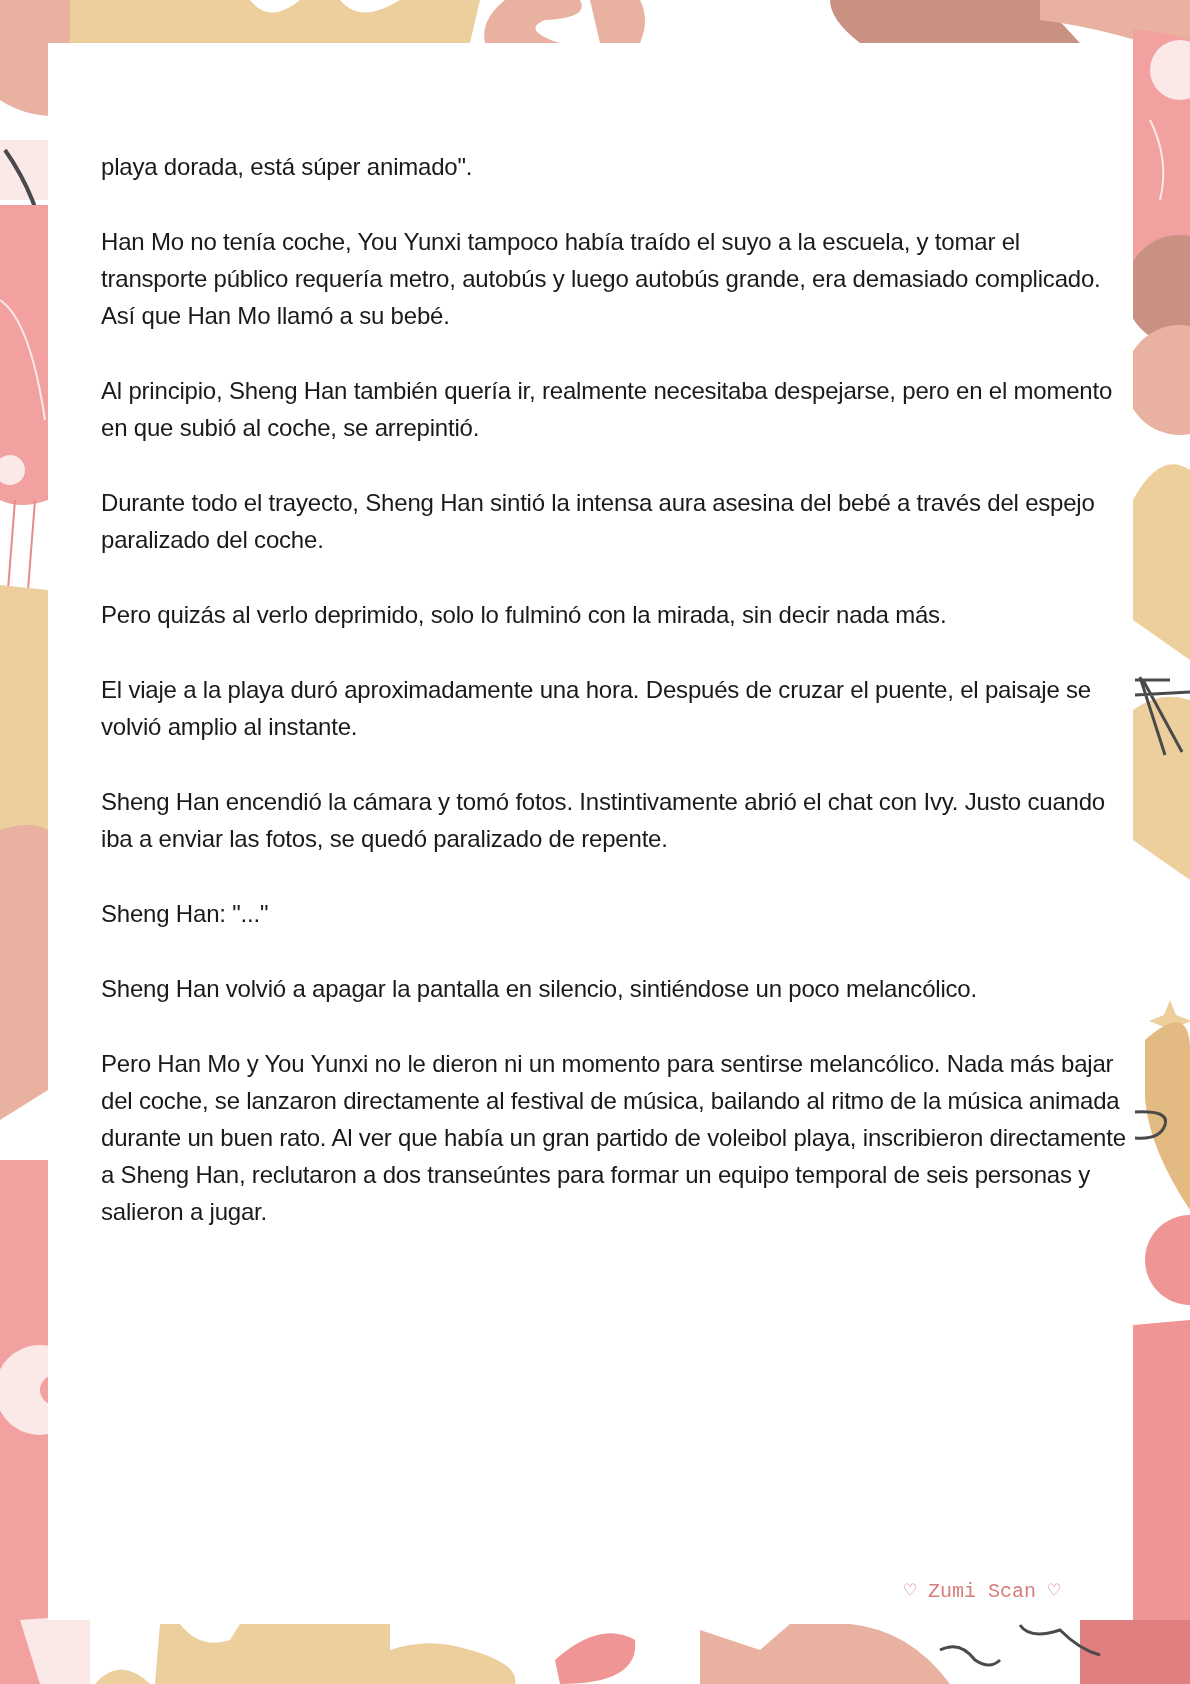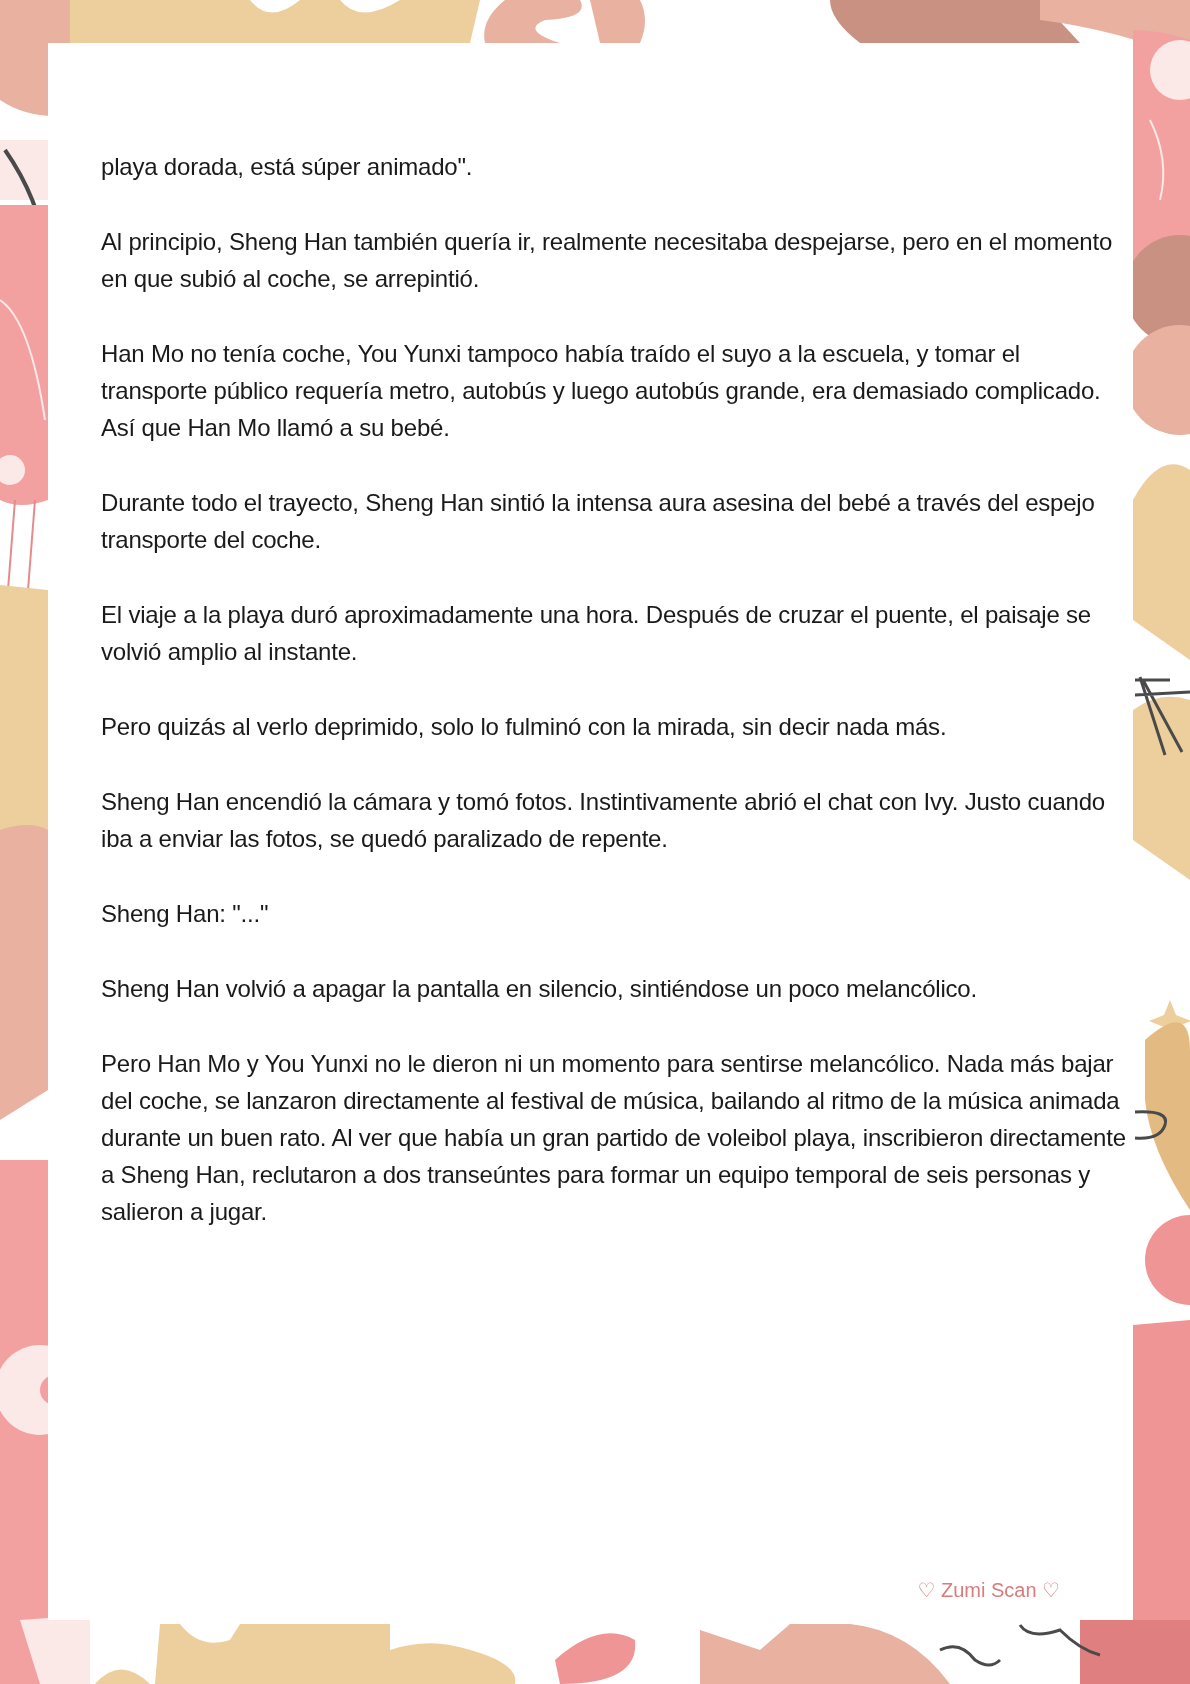--- a/index.html
+++ b/index.html
@@ -13,21 +13,21 @@
     position: absolute; left: 48px; top: 43px; width: 1085px; height: 1577px;
     background: #ffffff; z-index: 5;
   }
   .text-block {
     position: absolute; left: 53px; top: 105px; width: 1030px;
     color: #1a1a1a; font-size: 24px; line-height: 37px; letter-spacing: -0.2px;
   }
   .para { margin: 0 0 38px 0; }
   .footer-credit {
     position: absolute; right: 130px; top: 1578px; z-index: 6;
-    font-family: Liberation Sans, sans-serif; font-size: 20px; color: #d87c7c;
+    font-family: Liberation Mono, monospace; font-size: 20px; color: #d87c7c;
   }
 </style>
 </head>
 <body>
 
 <div class="deco" style="left:0;top:0;width:1190px;height:1684px;">
   <svg width="1190" height="1684" viewBox="0 0 1190 1684">
 
     <path d="M45,0 L250,0 Q270,25 300,0 L340,0 Q360,25 400,0 L480,0 L470,43 L40,43 Z" fill="#eccf9c"></path>
     <path d="M0,0 L70,0 L70,115 Q30,120 0,100 Z" fill="#e8b1a0"></path>
@@ -70,25 +70,25 @@
     <path d="M555,1660 Q600,1620 635,1640 Q640,1684 560,1684 Z" fill="#f09595"></path>
     <path d="M700,1630 L760,1650 L790,1624 L850,1624 L850,1684 L700,1684 Z" fill="#e8b1a0"></path>
     <path d="M850,1624 Q910,1630 950,1684 L850,1684 Z" fill="#e8b1a0"></path>
     <path d="M940,1650 Q960,1640 975,1660 Q990,1670 1000,1660 M1020,1625 Q1030,1640 1060,1630 Q1080,1650 1100,1655" stroke="#4a4a4a" stroke-width="3" fill="none"></path>
   </svg>
 </div>
 
 <div class="card">
   <div class="text-block">
     <p class="para">playa dorada, está súper animado".</p>
+    <p class="para">Han Mo no tenía coche, You Yunxi tampoco había traído el suyo a la escuela, y tomar el transporte público requería metro, autobús y luego autobús grande, era demasiado complicado. Así que Han Mo llamó a su bebé.</p>
     <p class="para">Al principio, Sheng Han también quería ir, realmente necesitaba despejarse, pero en el momento en que subió al coche, se arrepintió.</p>
-    <p class="para">Han Mo no tenía coche, You Yunxi tampoco había traído el suyo a la escuela, y tomar el transporte público requería metro, autobús y luego autobús grande, era demasiado complicado. Así que Han Mo llamó a su bebé.</p>
-    <p class="para">Durante todo el trayecto, Sheng Han sintió la intensa aura asesina del bebé a través del espejo transporte del coche.</p>
+    <p class="para">Durante todo el trayecto, Sheng Han sintió la intensa aura asesina del bebé a través del espejo paralizado del coche.</p>
+    <p class="para">Pero quizás al verlo deprimido, solo lo fulminó con la mirada, sin decir nada más.</p>
     <p class="para">El viaje a la playa duró aproximadamente una hora. Después de cruzar el puente, el paisaje se volvió amplio al instante.</p>
-    <p class="para">Pero quizás al verlo deprimido, solo lo fulminó con la mirada, sin decir nada más.</p>
     <p class="para">Sheng Han encendió la cámara y tomó fotos. Instintivamente abrió el chat con Ivy. Justo cuando iba a enviar las fotos, se quedó paralizado de repente.</p>
     <p class="para">Sheng Han: "..."</p>
     <p class="para">Sheng Han volvió a apagar la pantalla en silencio, sintiéndose un poco melancólico.</p>
     <p class="para">Pero Han Mo y You Yunxi no le dieron ni un momento para sentirse melancólico. Nada más bajar del coche, se lanzaron directamente al festival de música, bailando al ritmo de la música animada durante un buen rato. Al ver que había un gran partido de voleibol playa, inscribieron directamente a Sheng Han, reclutaron a dos transeúntes para formar un equipo temporal de seis personas y salieron a jugar.</p>
   </div>
 </div>
 
 <div class="footer-credit">♡ Zumi Scan ♡</div>
 
 </body></html>

